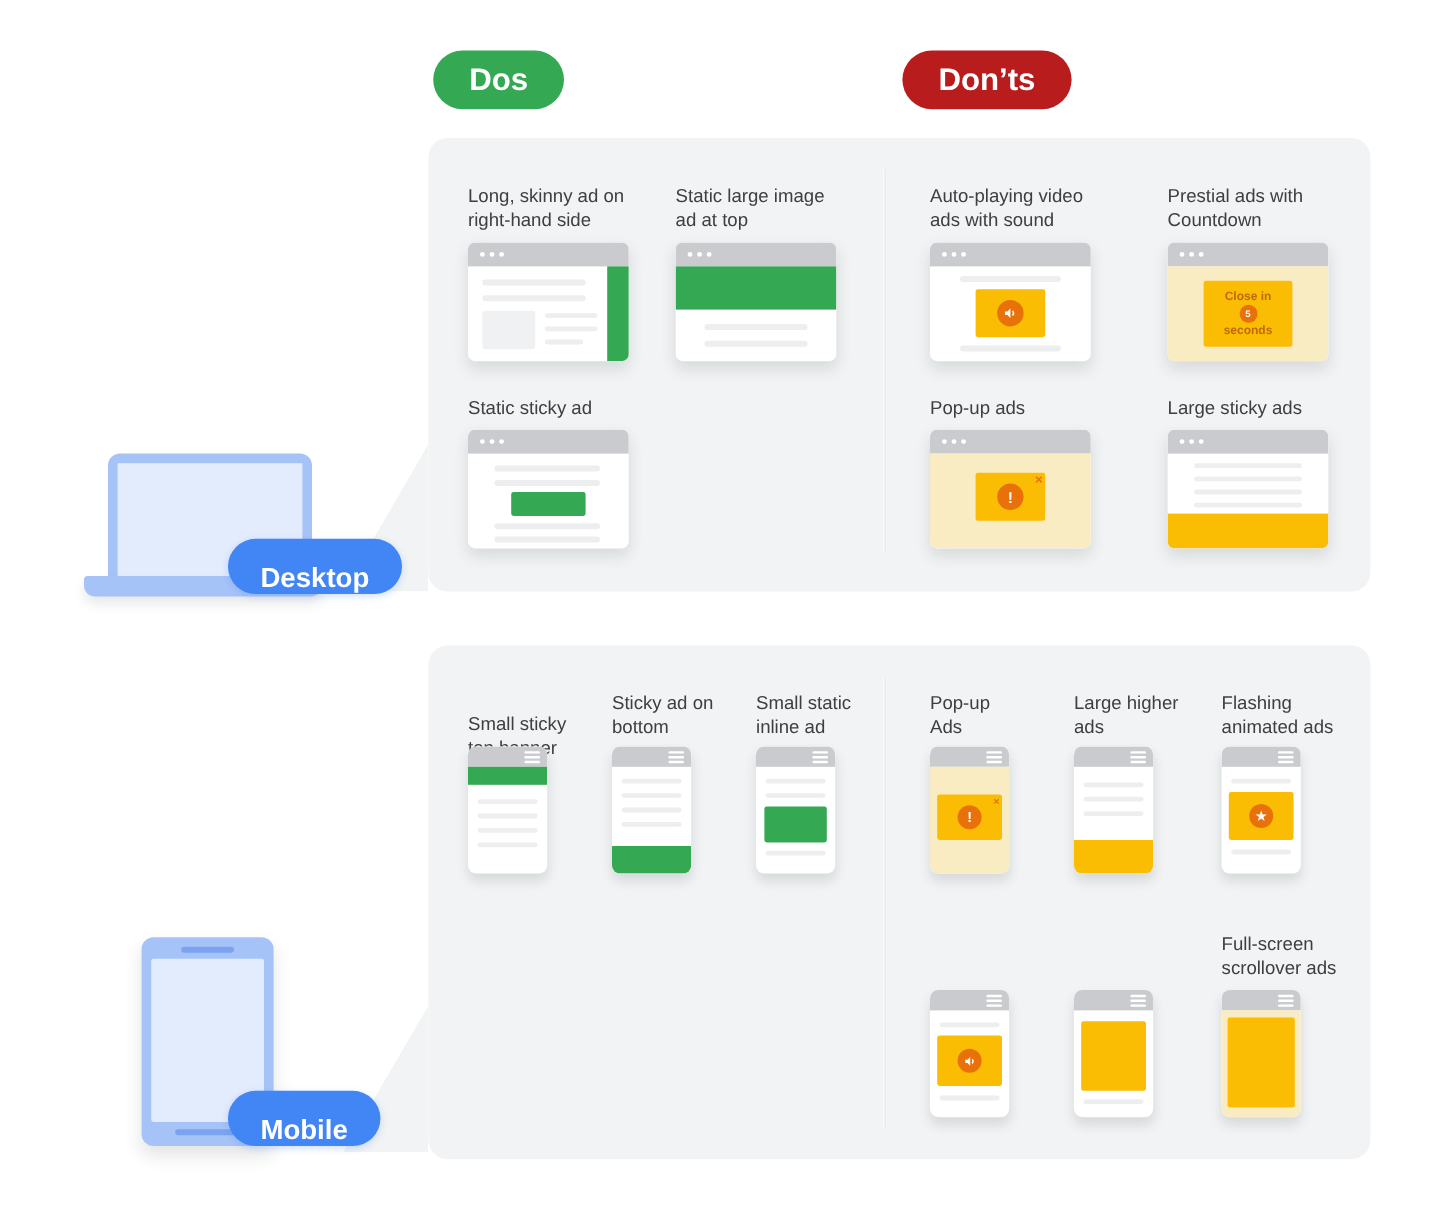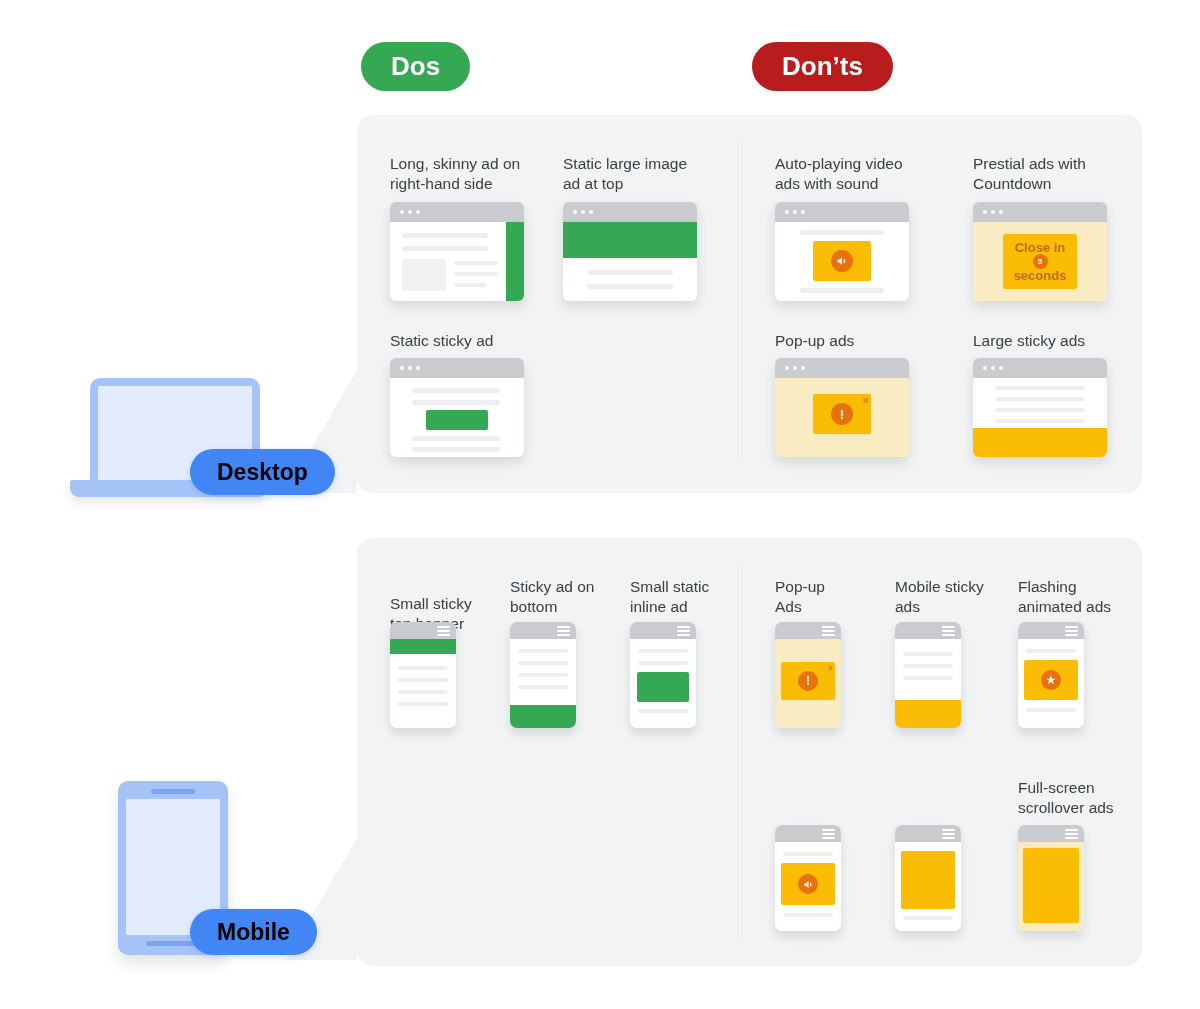--- a/index.html
+++ b/index.html
@@ -5,22 +5,22 @@
   html,body{margin:0;padding:0}
   body{
     width:1200px;height:1009px;position:relative;background:#ffffff;
     font-family:"Liberation Sans", sans-serif;color:#3C4043;overflow:hidden;
   }
   .pill{
     position:absolute;height:49px;border-radius:25px;color:#fff;font-weight:bold;
     font-size:26px;display:flex;align-items:center;justify-content:center;padding:0 30px;
   }
   .badge{
-    position:absolute;height:46px;border-radius:23px;background:#4285F4;color:#000000;
-    font-weight:bold;font-size:23px;display:flex;align-items:center;justify-content:center;
+    position:absolute;height:46px;border-radius:23px;background:#4285F4;color:#ffffff;
+    font-weight:bold;font-size:23px;display:flex;align-items:flex-end;justify-content:center;
     padding:0 27px;z-index:5;box-shadow:0 2px 6px rgba(66,133,244,.25);
   }
   .panel{position:absolute;left:357px;width:785px;background:#F1F3F4;border-radius:16px}
   .pointer{position:absolute;background:#F1F3F4;clip-path:polygon(100% 0,100% 100%,0 100%)}
   .divider{position:absolute;width:2px;background:linear-gradient(to right,#ffffff,#E2E4E7)}
   .lbl{position:absolute;font-size:15.5px;line-height:20px;white-space:pre-line;color:#3C4043}
   .lbl-bottom{display:flex;align-items:flex-end}
 
   
   .dcard{position:absolute;width:134px;height:99px;background:#fff;border-radius:6px;
@@ -40,21 +40,21 @@
   .mln{position:absolute;height:4px;border-radius:2px;background:#EDEEF0}
   .blk{position:absolute;background:#F0F1F3;border-radius:2px}
   .grn{background:#34A853}
   .yel{background:#FBBC04}
   .lyel{position:absolute;background:#FAECC2}
   .rect{position:absolute;border-radius:2px}
   .ocircle{position:absolute;border-radius:50%;background:#E8710A;color:#fff;
     display:flex;align-items:center;justify-content:center;font-weight:bold}
   .closex{position:absolute;color:#E8710A;font-size:11px;line-height:11px;font-weight:bold}
   .star{font-family:"DejaVu Sans", sans-serif;font-size:12px;line-height:12px}
-  .cd-txt{font-size:13px;font-weight:bold;color:#C06A00;text-align:center;line-height:9px}
+  .cd-txt{font-size:10px;font-weight:bold;color:#C06A00;text-align:center;line-height:9px}
 
   
   .laptop-screen{position:absolute;left:90px;top:378px;width:170px;height:103px;
     background:#A6C3F8;border-radius:10px 10px 0 0}
   .laptop-screen .inner{position:absolute;left:8px;right:8px;top:8px;bottom:0;background:#E3ECFD}
   .laptop-base{position:absolute;left:70px;top:480px;width:198px;height:17px;background:#A6C3F8;
     border-radius:3px 3px 9px 9px;box-shadow:0 6px 10px rgba(60,64,67,.12)}
   .phone{position:absolute;left:118px;top:781px;width:110px;height:174px;background:#A6C3F8;
     border-radius:10px;box-shadow:0 8px 14px rgba(60,64,67,.14)}
   .phone .screen{position:absolute;left:8px;right:8px;top:18px;bottom:20px;background:#E3ECFD;border-radius:2px}
@@ -229,21 +229,21 @@
   <div class="divider" style="left:379px;top:27px;height:375px"></div>
 
   <div class="lbl" style="left:33px;top:56px;width:112px">Small sticky
 top banner</div>
   <div class="lbl" style="left:153px;top:39px;width:112px">Sticky ad on
 bottom</div>
   <div class="lbl" style="left:273px;top:39px;width:112px">Small static
 inline ad</div>
   <div class="lbl" style="left:418px;top:39px;width:112px">Pop-up
 Ads</div>
-  <div class="lbl" style="left:538px;top:39px;width:112px">Mobile sticky
+  <div class="lbl" style="left:538px;top:39px;width:112px">Large higher
 ads</div>
   <div class="lbl" style="left:661px;top:39px;width:112px">Flashing
 animated ads</div>
 
   <div class="lbl lbl-bottom" style="left:661px;top:212px;width:116px;height:68px">Full-screen
 scrollover ads</div>
 
   <div class="mcard" style="left:33px;top:84px">
     <div class="hdr">
       <span class="burger">

